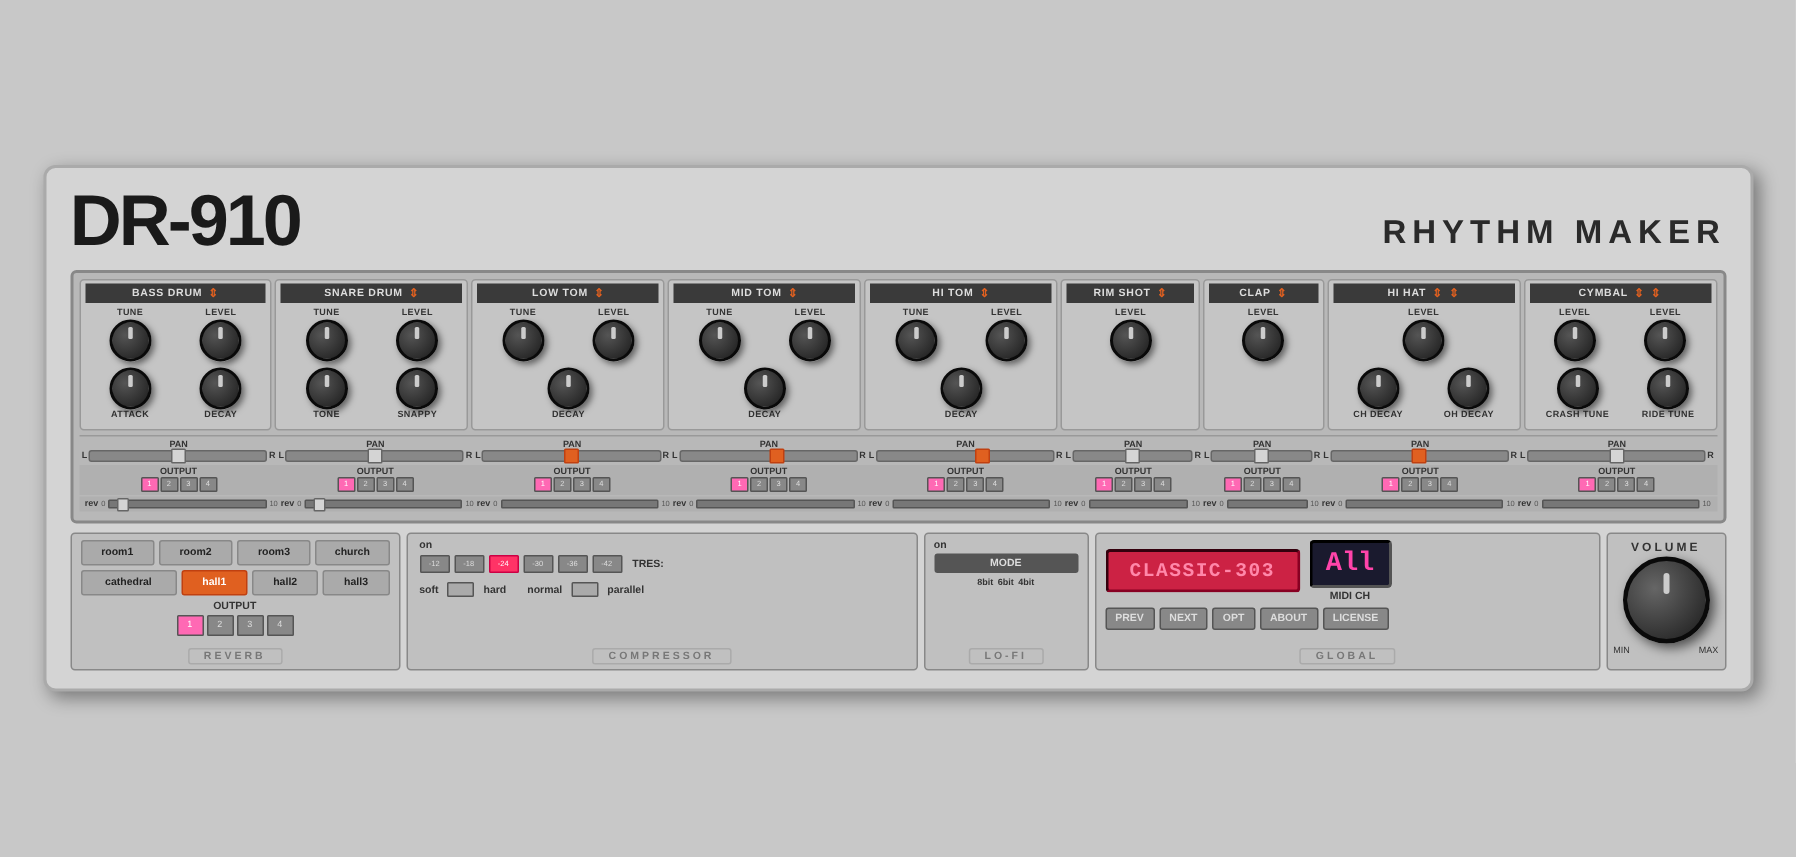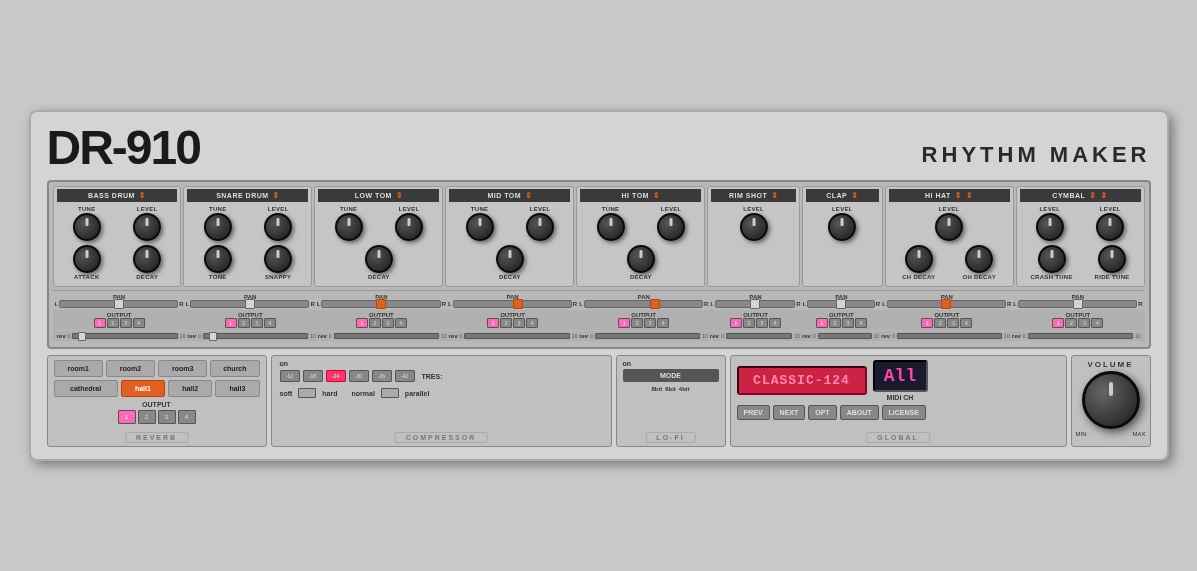--- a/index.html
+++ b/index.html
@@ -643,21 +643,21 @@
       <div style="display:flex;gap:3px;justify-content:center;">
         <div style="font-size:6px;color:#333;font-weight:bold;text-align:center;">8bit</div>
         <div style="font-size:6px;color:#333;font-weight:bold;text-align:center;">6bit</div>
         <div style="font-size:6px;color:#333;font-weight:bold;text-align:center;">4bit</div>
       </div>
       <div style="position:absolute;bottom:3px;left:50%;transform:translateX(-50%);font-size:7px;color:#777;font-weight:bold;letter-spacing:2px;border:1px solid #aaa;padding:1px 10px;white-space:nowrap;border-radius:2px;background:#c0c0c0;">LO-FI</div>
     </div>
 
     <div style="background:#c0c0c0;border:1px solid #888;border-radius:3px;padding:4px 6px 22px 6px;flex:1;position:relative;">
       <div style="display:flex;gap:6px;align-items:center;margin-bottom:4px;">
-        <div style="background:#cc2244;color:#ff88aa;font-size:13px;font-weight:bold;font-family:'Courier New',monospace;padding:5px 10px;border-radius:3px;border:2px inset #880022;min-width:130px;text-align:center;letter-spacing:1px;">CLASSIC-124</div>
+        <div style="background:#cc2244;color:#ff88aa;font-size:13px;font-weight:bold;font-family:'Courier New',monospace;padding:5px 10px;border-radius:3px;border:2px inset #880022;min-width:130px;text-align:center;letter-spacing:1px;">CLASSIC-303</div>
         <div style="display:flex;flex-direction:column;align-items:center;gap:2px;">
           <div style="background:#1a1a2e;color:#ff44aa;font-size:18px;font-weight:bold;font-family:'Courier New',monospace;padding:4px 8px;border-radius:3px;border:2px inset #000;min-width:55px;text-align:center;">All</div>
           <div style="font-size:7px;color:#333;font-weight:bold;">MIDI CH</div>
         </div>
       </div>
       <div style="display:flex;gap:3px;">
         <button style="background:#888;border:1px solid #555;color:#ddd;font-size:7px;font-weight:bold;padding:3px 6px;border-radius:2px;cursor:pointer;">PREV</button>
         <button style="background:#888;border:1px solid #555;color:#ddd;font-size:7px;font-weight:bold;padding:3px 6px;border-radius:2px;cursor:pointer;">NEXT</button>
         <button style="background:#888;border:1px solid #555;color:#ddd;font-size:7px;font-weight:bold;padding:3px 6px;border-radius:2px;cursor:pointer;">OPT</button>
         <button style="background:#888;border:1px solid #555;color:#ddd;font-size:7px;font-weight:bold;padding:3px 6px;border-radius:2px;cursor:pointer;">ABOUT</button>

